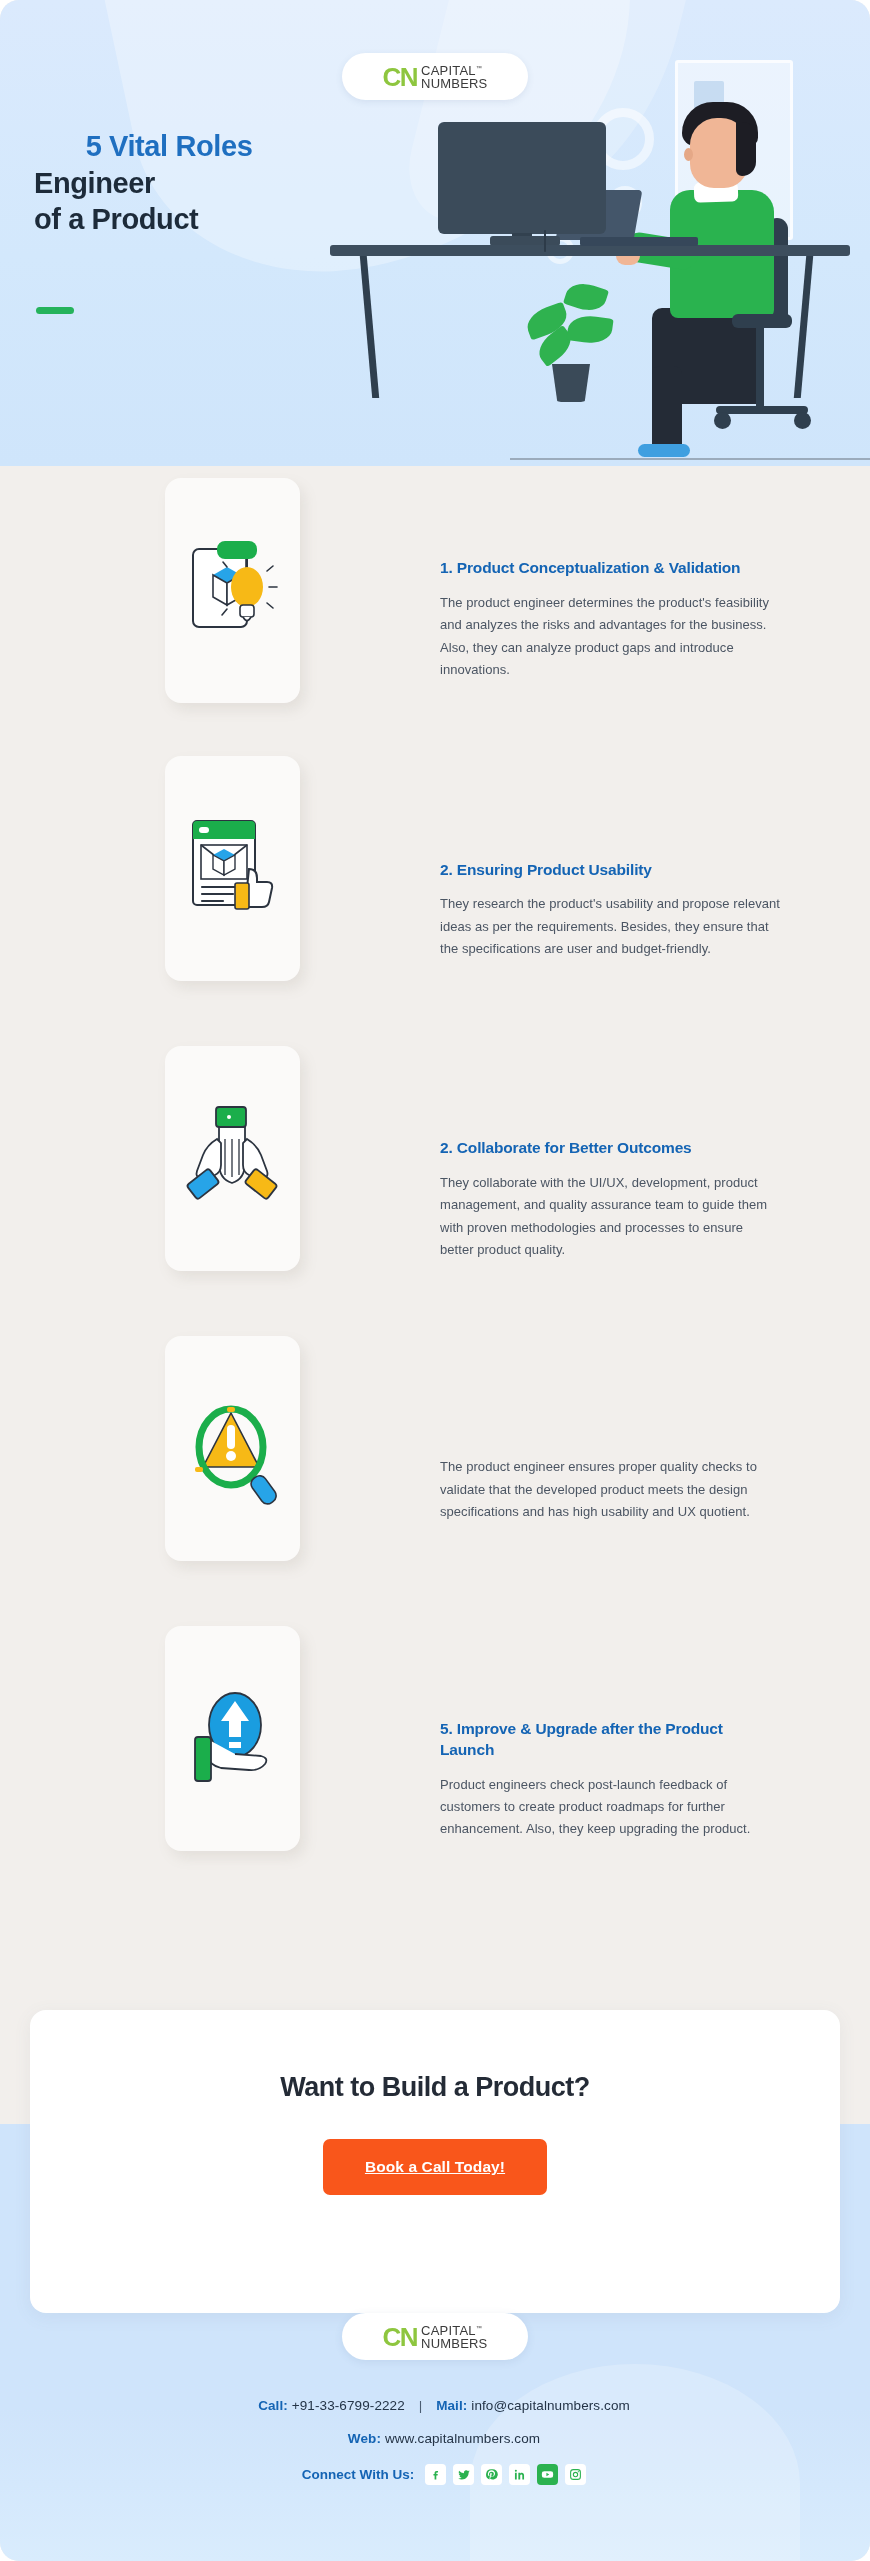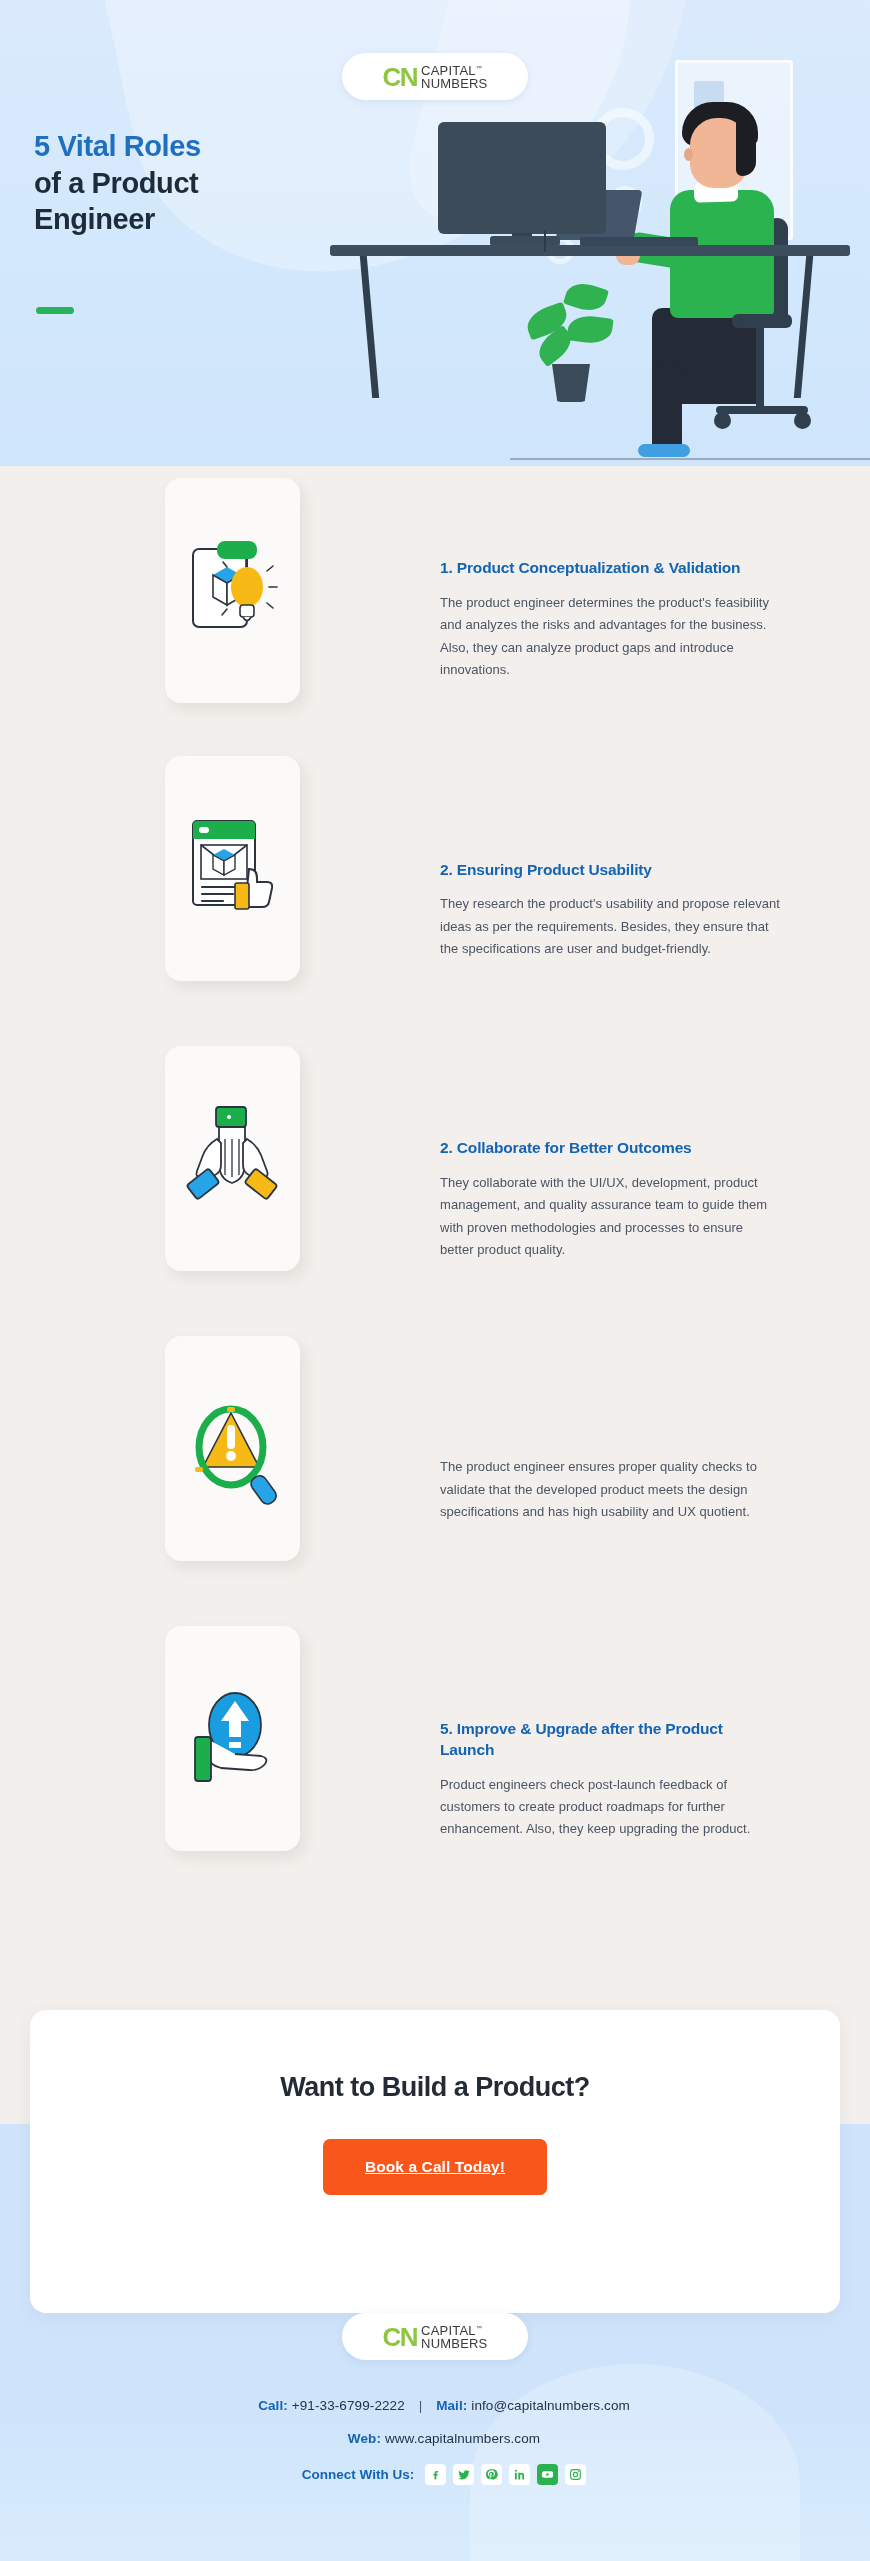--- a/index.html
+++ b/index.html
@@ -7,20 +7,21 @@
     width: 870px;
     background: #ffffff;
     font-family: "Liberation Sans", sans-serif;
   }
   .page {
     position: relative;
     width: 870px;
     height: 2561px;
     overflow: hidden;
     background: #f2efec;
+    border-radius: 19px;
   }
 
   
   .hero {
     position: absolute;
     left: 0; top: 0;
     width: 870px; height: 466px;
     background: linear-gradient(180deg,#dbeafd 0%, #d3e8fc 55%, #cfe5fb 100%);
     overflow: hidden;
   }
@@ -83,21 +84,21 @@
 
   .hero-title {
     position: absolute;
     left: 34px; top: 128px;
     width: 270px;
     font-size: 29px;
     font-weight: 800;
     line-height: 1.26;
     letter-spacing: -0.4px;
   }
-  .hero-title .l-blue { color: #1f6fc0; display: block; }
+  .hero-title .l-blue { color: #1f6fc0; display: block; text-align: center; }
   .hero-title .l-dark { color: #1d2b3a; display: block; }
   .hero-accent {
     position: absolute;
     left: 36px; top: 307px;
     width: 38px; height: 7px;
     background: #25b35c;
     border-radius: 4px;
   }
 
   
@@ -337,22 +338,22 @@
     <div class="logo-pill">
       <span class="logo-cn">CN</span>
       <span class="logo-words">
         <span class="l1">CAPITAL<span class="logo-tm">™</span></span>
         <span class="l2">NUMBERS</span>
       </span>
     </div>
 
     <div class="hero-title">
       <span class="l-blue">5 Vital Roles</span>
+      <span class="l-dark">Engineer</span>
       <span class="l-dark">of a Product</span>
-      <span class="l-dark">Engineer</span>
     </div>
     <div class="hero-accent"></div>
   </div>
 
   <div class="steps">
 
     <div class="step" style="height:290px;">
       <div class="icon-card" style="top:12px;">
         <svg class="ic" viewBox="0 0 100 120">
           <rect x="10" y="18" width="54" height="78" rx="6" fill="#fff" stroke="#2c3440" stroke-width="2"></rect>

